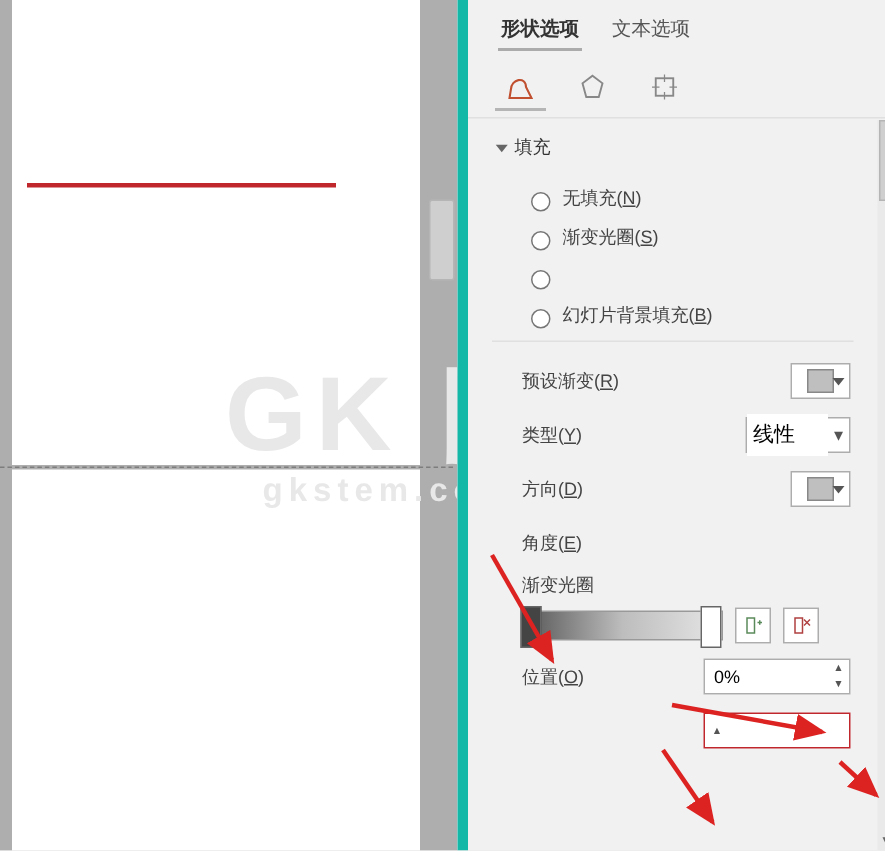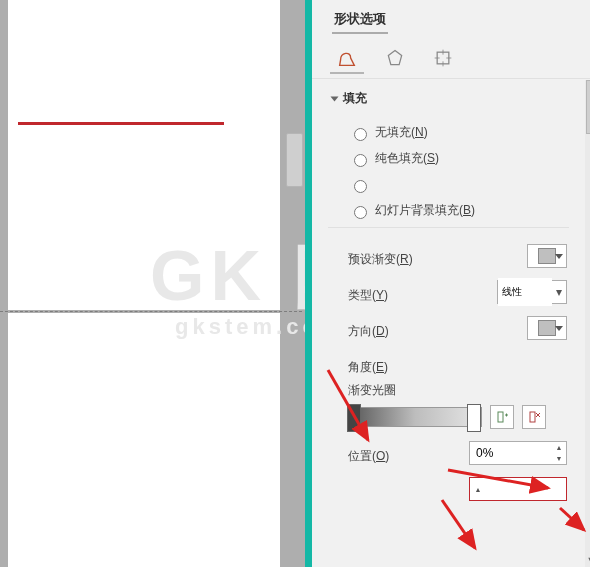--- a/index.html
+++ b/index.html
@@ -16,30 +16,30 @@
   .tabs{display:flex;gap:18px;padding:6px 20px 0 20px}
   .tab{padding:4px 2px;font-size:13px;color:#555;cursor:pointer}
   .tab.active{color:#333;border-bottom:2px solid #ababab;font-weight:bold}
   .iconrow{display:flex;gap:14px;padding:10px 18px 4px 18px;border-bottom:1px solid #e0e0e0;position:relative}
   .ibx{width:34px;height:28px;display:flex;align-items:center;justify-content:center;cursor:pointer}
   .ibx.sel{border-bottom:2px solid #b5b5b5}
   .scrollarea{position:absolute;left:0;right:12px;top:80px;bottom:0;overflow:hidden}
   .sect{padding:10px 16px 0 20px}
   .secth{display:flex;align-items:center;gap:6px;margin-bottom:8px}
   .tri{width:0;height:0;border-left:5px solid #666;border-top:4px solid transparent;border-bottom:4px solid transparent;transform:rotate(90deg)}
-  .secth span{font-weight:bold;color:#333}
+  .secth span{font-weight:normal;color:#333}
   .radios{padding-left:22px}
   .radio{display:flex;align-items:flex-end;gap:8px;height:26px}
   .radio input{margin:0}
-  .row{display:flex;align-items:flex-end;padding:4px 18px 4px 36px;height:28px}
+  .row{display:flex;align-items:center;padding:4px 18px 4px 36px;height:28px}
   .row .lbl{flex:1}
   .swatch{width:38px;height:22px;border:1px solid #adadad;background:#fff;display:flex;align-items:center;justify-content:center;cursor:pointer;position:relative}
   .swatch .sq{width:16px;height:14px;background:#bfbfbf;border:1px solid #888}
   .swatch::after{content:"";position:absolute;right:3px;width:0;height:0;border-left:4px solid transparent;border-right:4px solid transparent;border-top:5px solid #555}
-  .sel-input{width:46px;height:20px;border:1px solid #adadad;background:#fff;font-size:10px;padding:4px 4px}
+  .sel-input{width:46px;height:20px;border:1px solid #adadad;background:#fff;font-size:14px;padding:4px 4px}
   .sel-wrap{display:flex;align-items:center;border:1px solid #adadad;background:#fff;height:22px}
   .sel-wrap .arrow{width:14px;text-align:center;color:#555}
   .spin{display:flex;align-items:center;border:1px solid #adadad;background:#fff;height:22px;width:96px;position:relative}
   .spin input{border:none;width:70px;font-size:12px;padding:0 6px;outline:none;background:transparent}
   .spin .sbtn{width:16px;display:flex;flex-direction:column}
   .spin .sbtn div{height:11px;display:flex;align-items:center;justify-content:center;font-size:7px;color:#555;cursor:pointer}
   .spin.hl{border-color:#c0272d}
   .divider{border-top:1px solid #e0e0e0;margin:8px 16px}
   .stops-label{padding:2px 18px 2px 36px}
   .stops-area{display:flex;align-items:center;gap:8px;padding:4px 18px 4px 36px}
@@ -70,20 +70,21 @@
   </div>
 
   <div class="watermark">
     <span>GK 网</span>
     <span class="sub">gkstem.com</span>
   </div>
 
   <div class="panel">
     <div class="tabs">
       <div class="tab active">形状选项</div>
+      <div class="tab">文本选项</div>
     </div>
     <div class="iconrow">
       <div class="ibx sel">
         <svg width="22" height="22" viewBox="0 0 24 24">
             <path d="M5 14 C5 6 16 4 16 12 L20 20 L4 20 Z" fill="none" stroke="#c05030" stroke-width="1.5"></path>
           </svg>
       </div>
       <div class="ibx">
         <svg width="20" height="20" viewBox="0 0 24 24">
             <polygon points="12,3 20,9 17,20 7,20 4,9" fill="none" stroke="#888" stroke-width="1.5"></polygon>
@@ -106,21 +107,21 @@
           <div class="tri"></div>
           <span>填充</span>
         </div>
         <div class="radios">
           <label class="radio">
               <input type="radio" name="f" style="">
               <span><span>无填充(</span><span class="u">N</span><span>)</span></span>
             </label>
           <label class="radio">
               <input type="radio" name="f" style="">
-              <span><span>纯色填充(</span><span class="u">S</span><span>)</span></span>
+              <span><span>渐变光圈(</span><span class="u">S</span><span>)</span></span>
             </label>
           <label class="radio">
               <input type="radio" name="f" style="">
             </label>
           <label class="radio">
               <input type="radio" name="f" style="">
               <span><span>幻灯片背景填充(</span><span class="u">B</span><span>)</span></span>
             </label>
         </div>
       </div>

